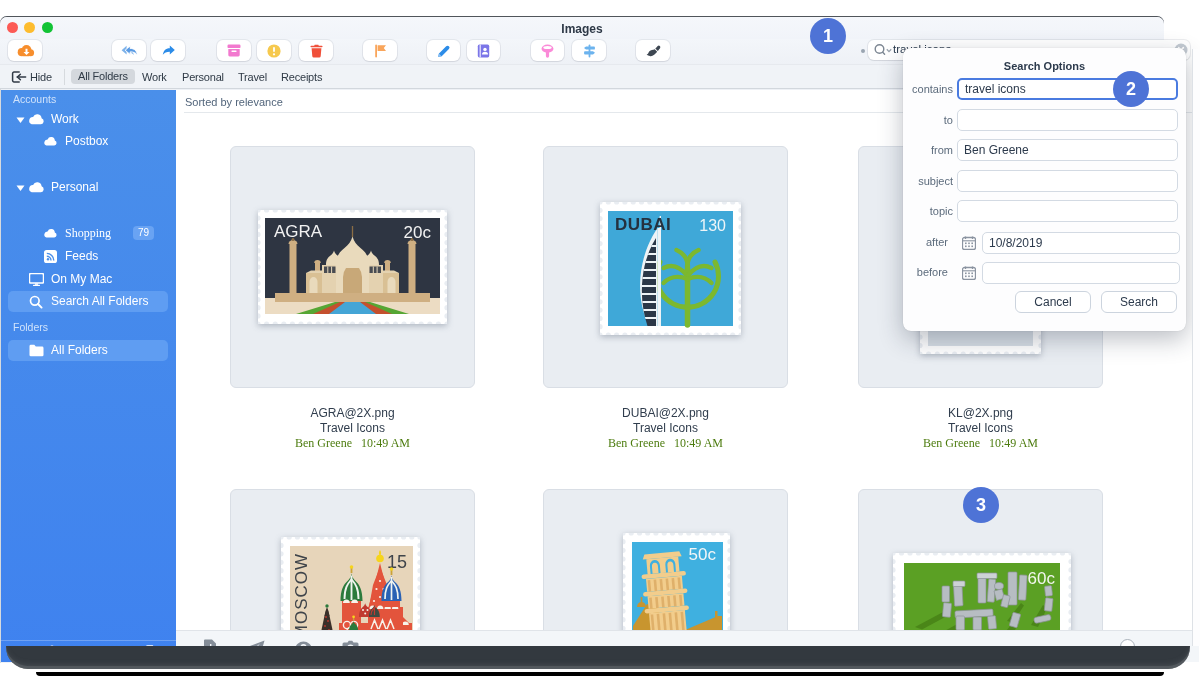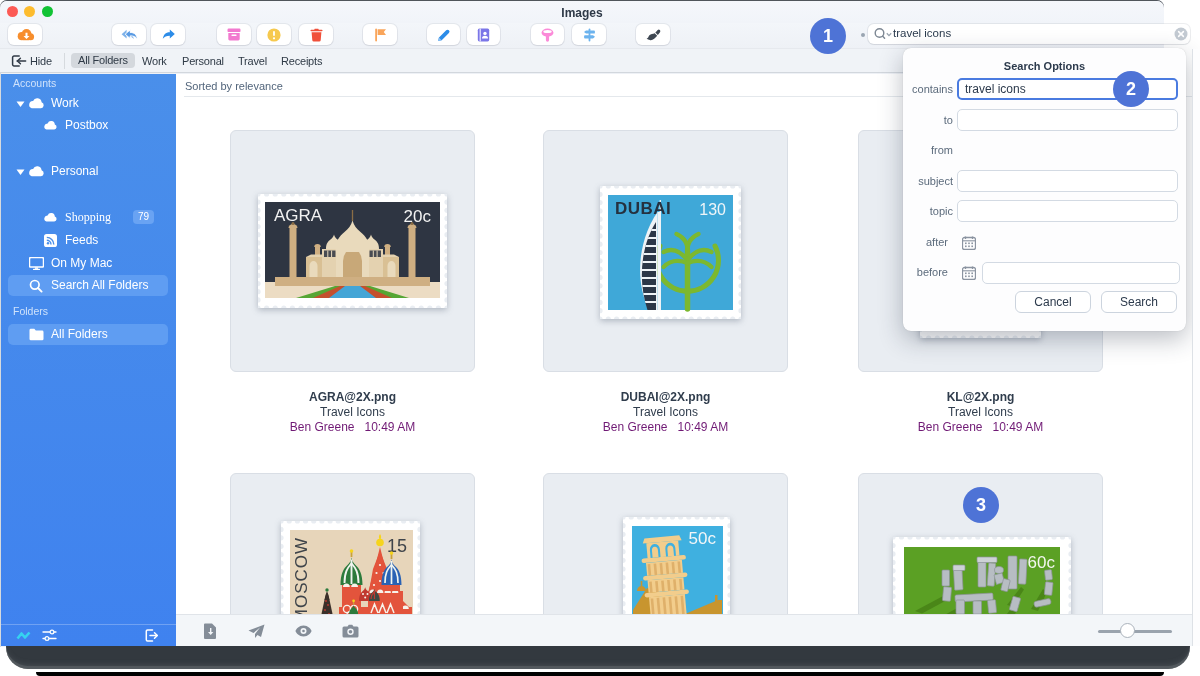--- a/index.html
+++ b/index.html
@@ -1,21 +1,21 @@
 <!DOCTYPE html>
 <html><head>
 <meta charset="utf-8">
 <style>
 * { margin:0; padding:0; box-sizing:border-box; }
 html,body { width:1200px; height:676px; background:#ffffff; overflow:hidden;
   font-family:"Liberation Sans", sans-serif; }
 #stage { position:relative; width:1200px; height:676px; background:#fff; }
 
 
-#win { position:absolute; left:0; top:0; width:1164px; height:647px;
+#win { position:absolute; left:0; top:16px; width:1164px; height:647px;
   background:#eef1f6; border-radius:7px 7px 0 0;
   box-shadow:inset 0 1px 0 #50555b, inset 1px 0 0 #d6dade, inset -1px 0 0 #c9ced4; }
 #titlebar { position:absolute; left:0; top:1px; width:100%; height:22px;
   background:linear-gradient(#f5f7fb,#f1f4f9); border-radius:7px 7px 0 0; }
 .tl { position:absolute; top:5px; width:11px; height:11px; border-radius:50%; }
 #tl-r { left:7px;  background:#fc5a55; }
 #tl-y { left:24px; background:#fdbc2e; }
 #tl-g { left:42px; background:#12c335; }
 #wintitle { position:absolute; top:5px; left:0; width:100%; text-align:center;
   font-size:12px; font-weight:bold; color:#2e3947; }
@@ -50,22 +50,22 @@
 
 
 #content { position:absolute; left:176px; top:74px; width:1023px; height:540px;
   background:#ffffff; overflow:hidden; }
 #sortbar { position:absolute; left:9px; top:6px; font-size:11px; color:#52657b; }
 #sortline { position:absolute; left:8px; top:22px; width:1008px; height:1px; background:#e4e8ec; }
 
 .card { position:absolute; width:245px; height:242px; background:#e9edf2;
   border:1px solid #d9dee5; border-radius:6px; }
 .cap { position:absolute; width:245px; text-align:center; font-size:12px; line-height:15px; color:#303d4d; }
-.cap b { font-weight:bold; }
-.capg { color:#701a75; }
+.cap b { font-weight:normal; }
+.capg { color:#4d7c0f;font-family:Liberation Serif, serif; }
 .stamp { position:absolute; filter:drop-shadow(0 2px 3px rgba(40,55,80,0.3)); }
 
 
 #bottombar { position:absolute; left:176px; top:614px; width:1023px; height:32px;
   background:#f3f6f9; border-top:1px solid #e0e4e9; }
 #slider-track { position:absolute; right:27px; top:15px; width:74px; height:3px;
   background:#9aa3ad; border-radius:2px; }
 #slider-knob { position:absolute; right:64px; top:8px; width:15px; height:15px;
   background:#fff; border:1px solid #aab2bb; border-radius:50%; }
 
@@ -991,39 +991,41 @@
   <div style="position:absolute; left:1192px; top:49px; width:8px; height:597px; background:#fdfdfe; border-left:1px solid #dde1e6; z-index:5;"></div>
   <div id="darkbar"></div>
   <div id="blackstrip"></div>
   <div id="spanel">
     <h3>Search Options</h3>
     <div class="slabel" style="top:35px;">contains</div>
     <div class="sinput" style="top:30px; border:2px solid #4a7be0; line-height:18px;">travel icons</div>
     <div class="slabel" style="top:66px;">to</div>
     <div class="sinput" style="top:61px;"></div>
     <div class="slabel" style="top:96px;">from</div>
+    <div class="sinput" style="top:91px;">Ben Greene</div>
     <div class="slabel" style="top:127px;">subject</div>
     <div class="sinput" style="top:122px;"></div>
     <div class="slabel" style="top:157px;">topic</div>
     <div class="sinput" style="top:152px;"></div>
     <div class="slabel" style="top:188px; right:238px;">after</div>
     <svg class="cal" style="top:188px;" viewBox="0 0 14 14">
         <rect x="0.5" y="1.5" width="13" height="12" rx="2" fill="none" stroke="#8a93a0" stroke-width="1.3"></rect>
         <line x1="3.5" y1="0.5" x2="3.5" y2="3" stroke="#8a93a0" stroke-width="1.3"></line>
         <line x1="10.5" y1="0.5" x2="10.5" y2="3" stroke="#8a93a0" stroke-width="1.3"></line>
         <line x1="1" y1="4.8" x2="13" y2="4.8" stroke="#8a93a0" stroke-width="1.1"></line>
         <g fill="#8a93a0">
           <rect x="3" y="6.5" width="1.6" height="1.6"></rect>
           <rect x="6.2" y="6.5" width="1.6" height="1.6"></rect>
           <rect x="9.4" y="6.5" width="1.6" height="1.6"></rect>
           <rect x="3" y="9.5" width="1.6" height="1.6"></rect>
           <rect x="6.2" y="9.5" width="1.6" height="1.6"></rect>
           <rect x="9.4" y="9.5" width="1.6" height="1.6"></rect>
         </g>
       </svg>
+    <div class="sinput" style="top:184px; left:79px; width:198px;">10/8/2019</div>
     <div class="slabel" style="top:218px; right:238px;">before</div>
     <svg class="cal" style="top:218px;" viewBox="0 0 14 14">
         <rect x="0.5" y="1.5" width="13" height="12" rx="2" fill="none" stroke="#8a93a0" stroke-width="1.3"></rect>
         <line x1="3.5" y1="0.5" x2="3.5" y2="3" stroke="#8a93a0" stroke-width="1.3"></line>
         <line x1="10.5" y1="0.5" x2="10.5" y2="3" stroke="#8a93a0" stroke-width="1.3"></line>
         <line x1="1" y1="4.8" x2="13" y2="4.8" stroke="#8a93a0" stroke-width="1.1"></line>
         <g fill="#8a93a0">
           <rect x="3" y="6.5" width="1.6" height="1.6"></rect>
           <rect x="6.2" y="6.5" width="1.6" height="1.6"></rect>
           <rect x="9.4" y="6.5" width="1.6" height="1.6"></rect>

